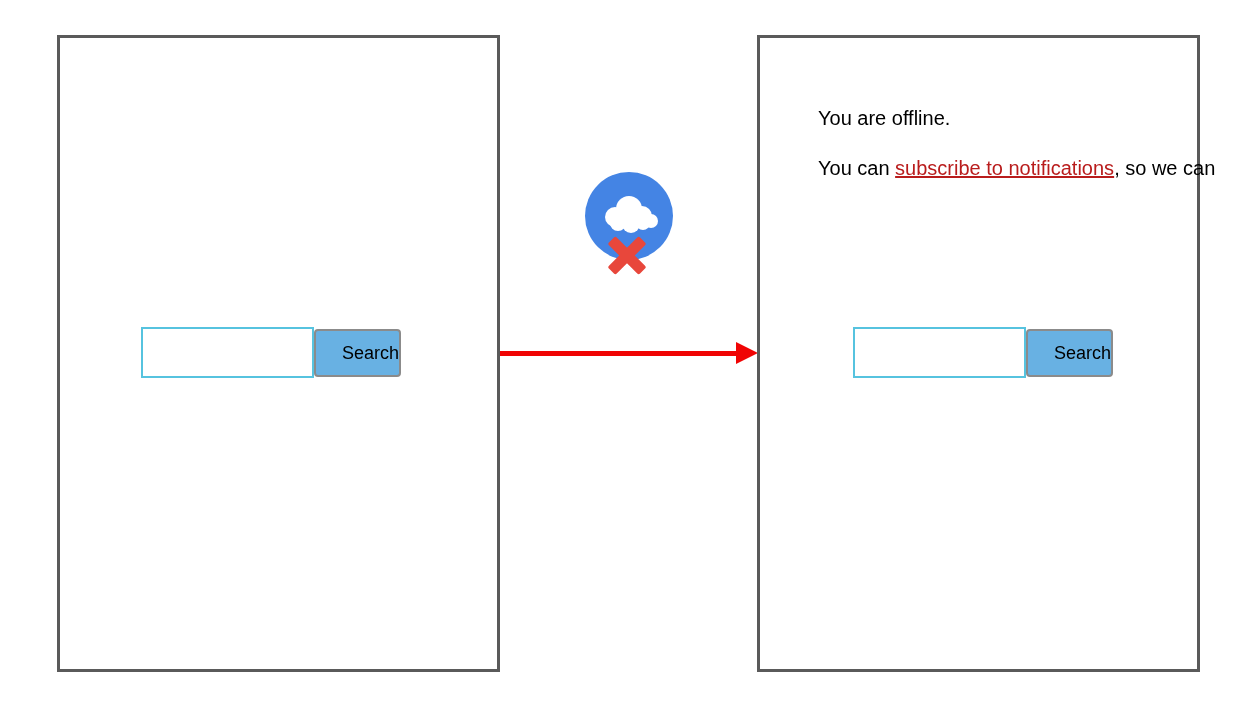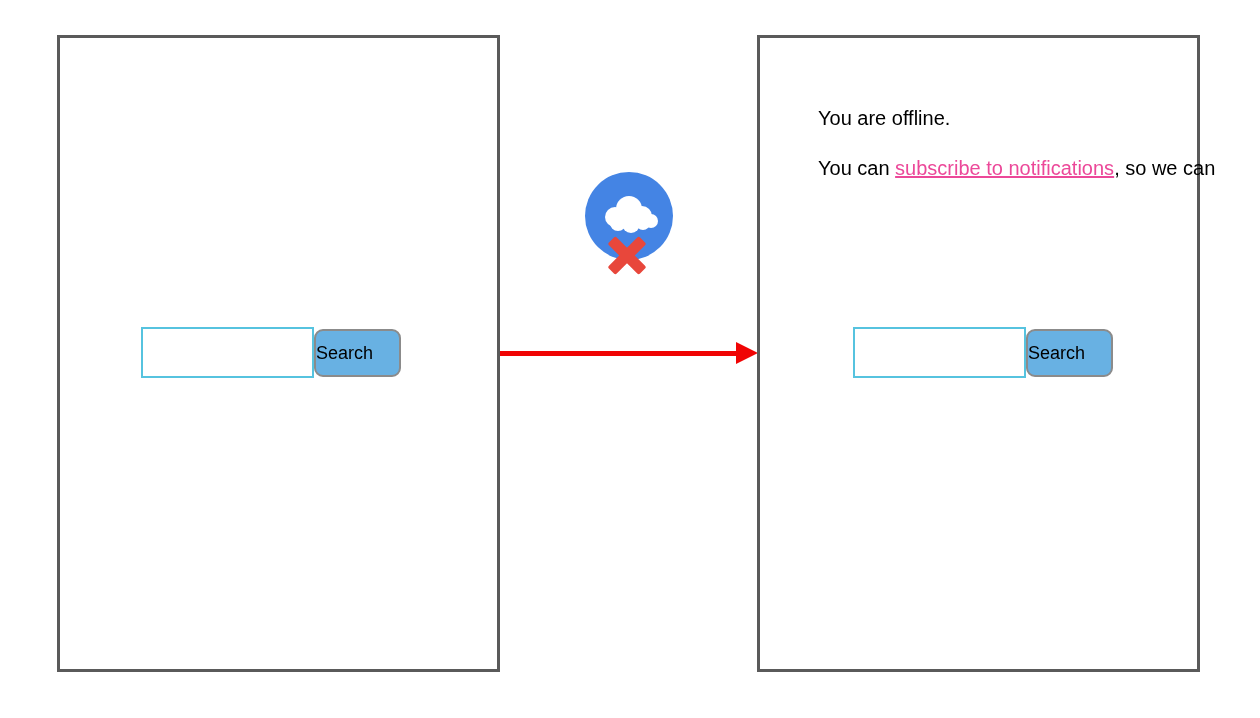--- a/index.html
+++ b/index.html
@@ -40,44 +40,44 @@
   }
   .search-button {
     position: absolute;
     width: 87px;
     height: 48px;
     box-sizing: border-box;
     background: #68b1e3;
     border: 2px solid #8b8b8b;
     color: #000000;
     font: 18px "Liberation Sans", sans-serif;
-    text-align: left;
+    text-align: right;
     padding: 0;
-    border-radius: 9px;
+    border-radius: 4px;
     cursor: pointer;
   }
   #left-search-input   { left: 141px;  top: 327px; }
   #left-search-button  { left: 314px;  top: 329px; }
   #right-search-input  { left: 853px;  top: 327px; }
   #right-search-button { left: 1026px; top: 329px; }
 
   
   .offline-text {
     position: absolute;
     left: 818px;
     top: 107px;
     width: 400px;
     font-family: Liberation Sans, sans-serif;
     font-size: 20px;
     line-height: 23px;
     color: #000000;
   }
   .offline-text p { margin: 0 0 27px 0; }
   .offline-text .nowrap { white-space: nowrap; }
-  a.subscribe-link { color: #ec4899; text-decoration: underline; cursor: pointer; }
+  a.subscribe-link { color: #b91c1c; text-decoration: underline; cursor: pointer; }
 
   
   .arrow-line {
     position: absolute;
     left: 500px;
     top: 351px;
     width: 236px;
     height: 5px;
     background: #f00404;
   }

